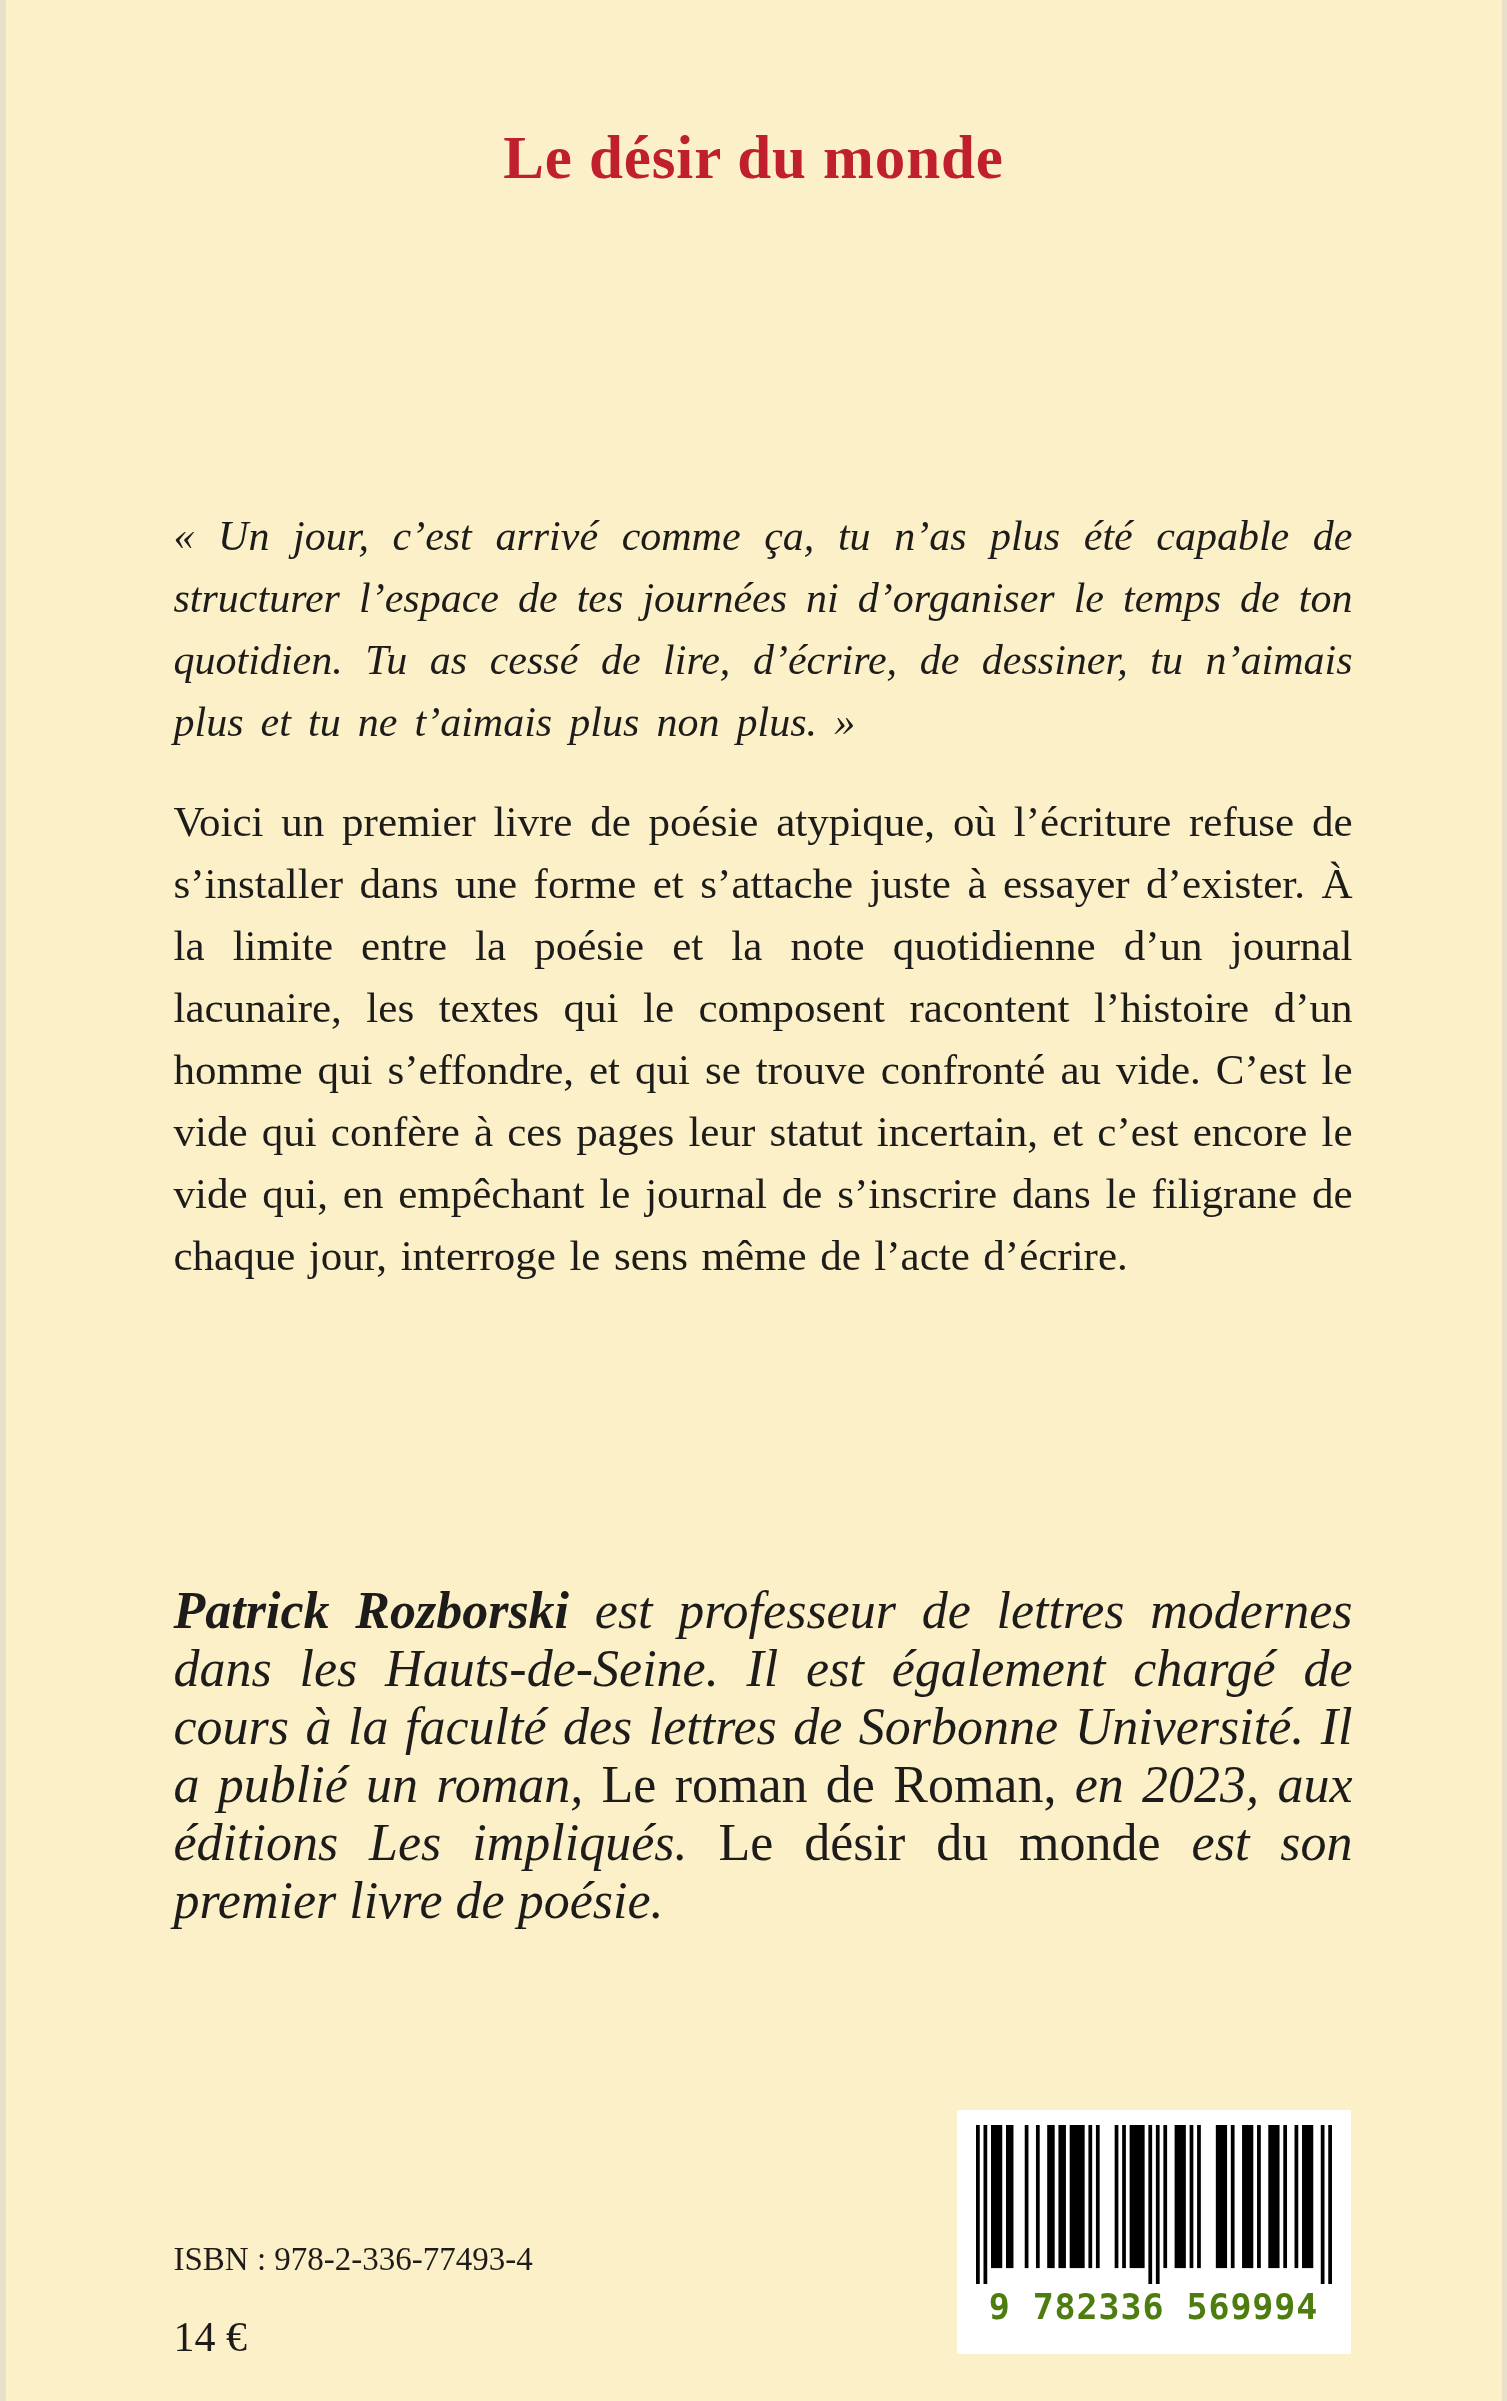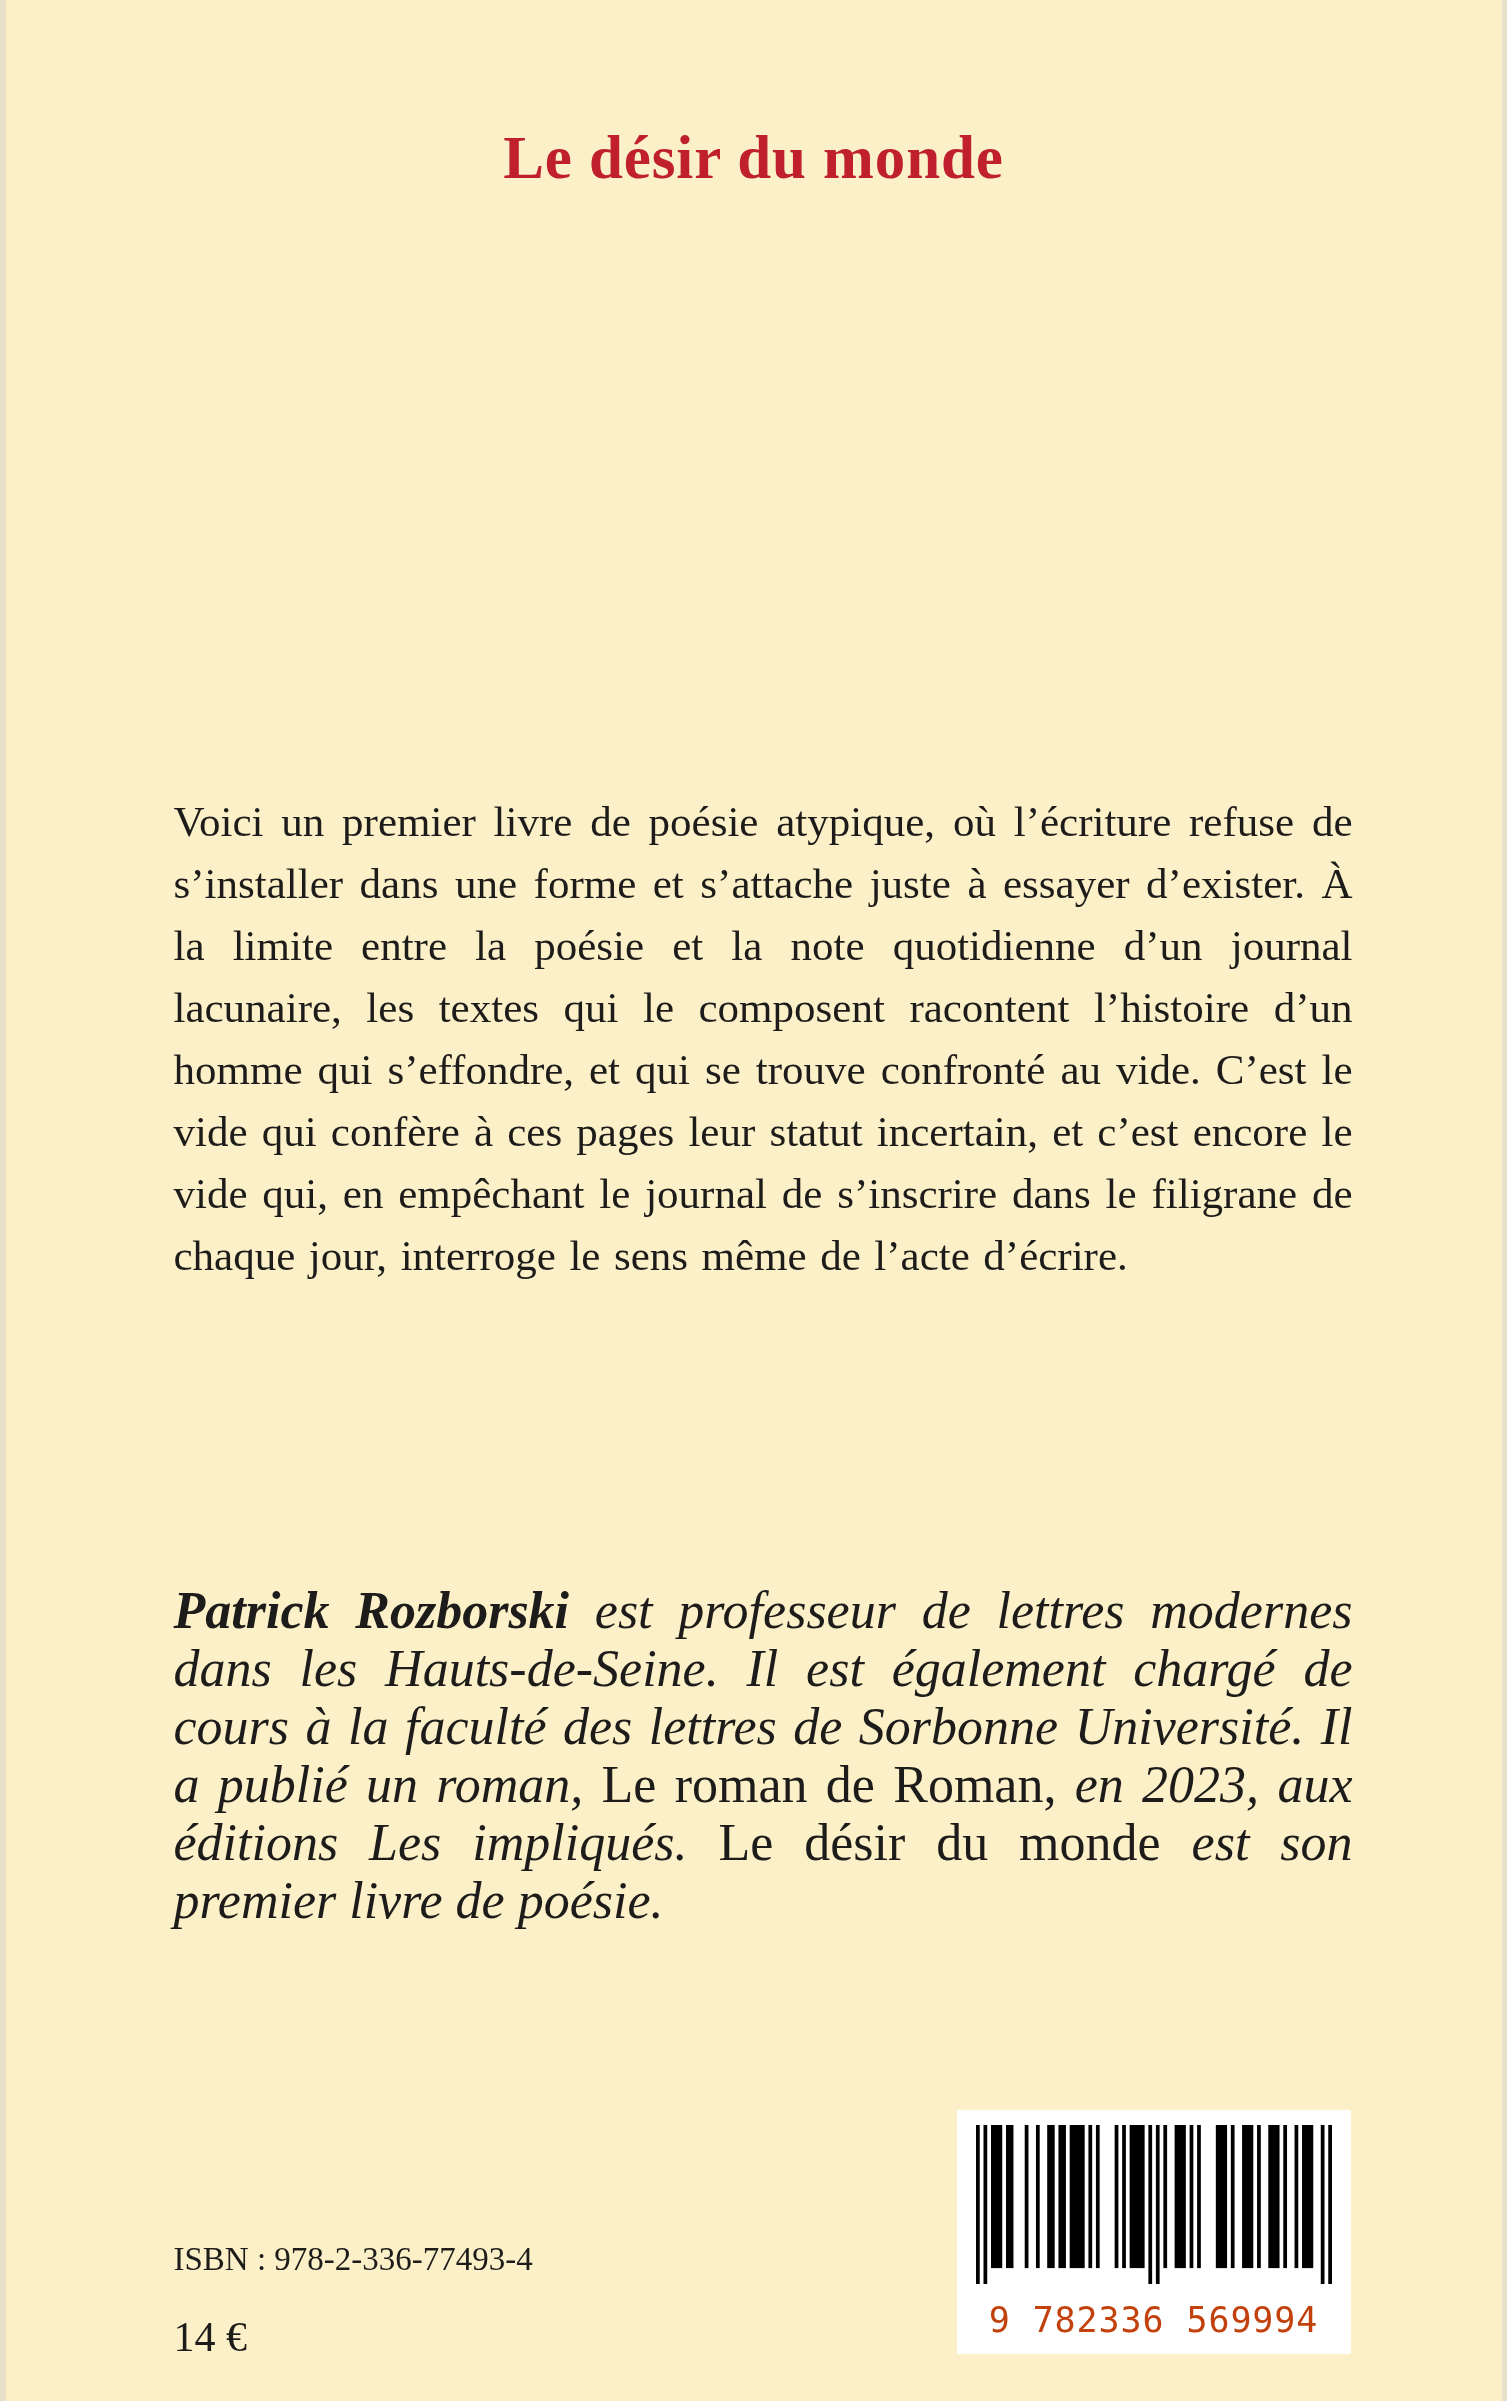--- a/index.html
+++ b/index.html
@@ -99,35 +99,37 @@
   }
   .barcode-bars svg {
     display: block;
     width: 100%;
     height: 100%;
   }
   .barcode-bars rect {
     fill: #000000;
   }
   .barcode-number {
-    margin-top: 16px;
+    margin-top: 3px;
     font-family: "DejaVu Sans Mono", "Liberation Mono", monospace;
     font-size: 35px;
     letter-spacing: 0.9px;
-    color: #c2410c;
+    color: #4d7c0f;
     white-space: nowrap;
+    font-weight: bold;
   }
 </style>
 </head>
 <body>
 
 <div class="page">
 
   <h1 class="title">Le désir du monde</h1>
 
+  <p class="textcol quote">« Un jour, c’est arrivé comme ça, tu n’as plus été capable de structurer l’espace de tes journées ni d’organiser le temps de ton quotidien. Tu as cessé de lire, d’écrire, de dessiner, tu n’aimais plus et tu ne t’aimais plus non plus. »</p>
 
   <p class="textcol description">Voici un premier livre de poésie atypique, où l’écriture refuse de s’installer dans une forme et s’attache juste à essayer d’exister. À la limite entre la poésie et la note quotidienne d’un journal lacunaire, les textes qui le composent racontent l’histoire d’un homme qui s’effondre, et qui se trouve confronté au vide. C’est le vide qui confère à ces pages leur statut incertain, et c’est encore le vide qui, en empêchant le journal de s’inscrire dans le filigrane de chaque jour, interroge le sens même de l’acte d’écrire.</p>
 
   <p class="textcol bio"><span class="author-bold">Patrick Rozborski</span><span> est professeur de lettres modernes dans les Hauts-de-Seine. Il est également chargé de cours à la faculté des lettres de Sorbonne Université. Il a publié un roman, </span><span class="upright">Le roman de Roman,</span><span> en 2023, aux éditions Les impliqués. </span><span class="upright">Le désir du monde</span><span> est son premier livre de poésie.</span></p>
 
   <p class="isbn">ISBN : 978-2-336-77493-4</p>
 
   <p class="price">14 €</p>
 
   <div class="barcode-box">

